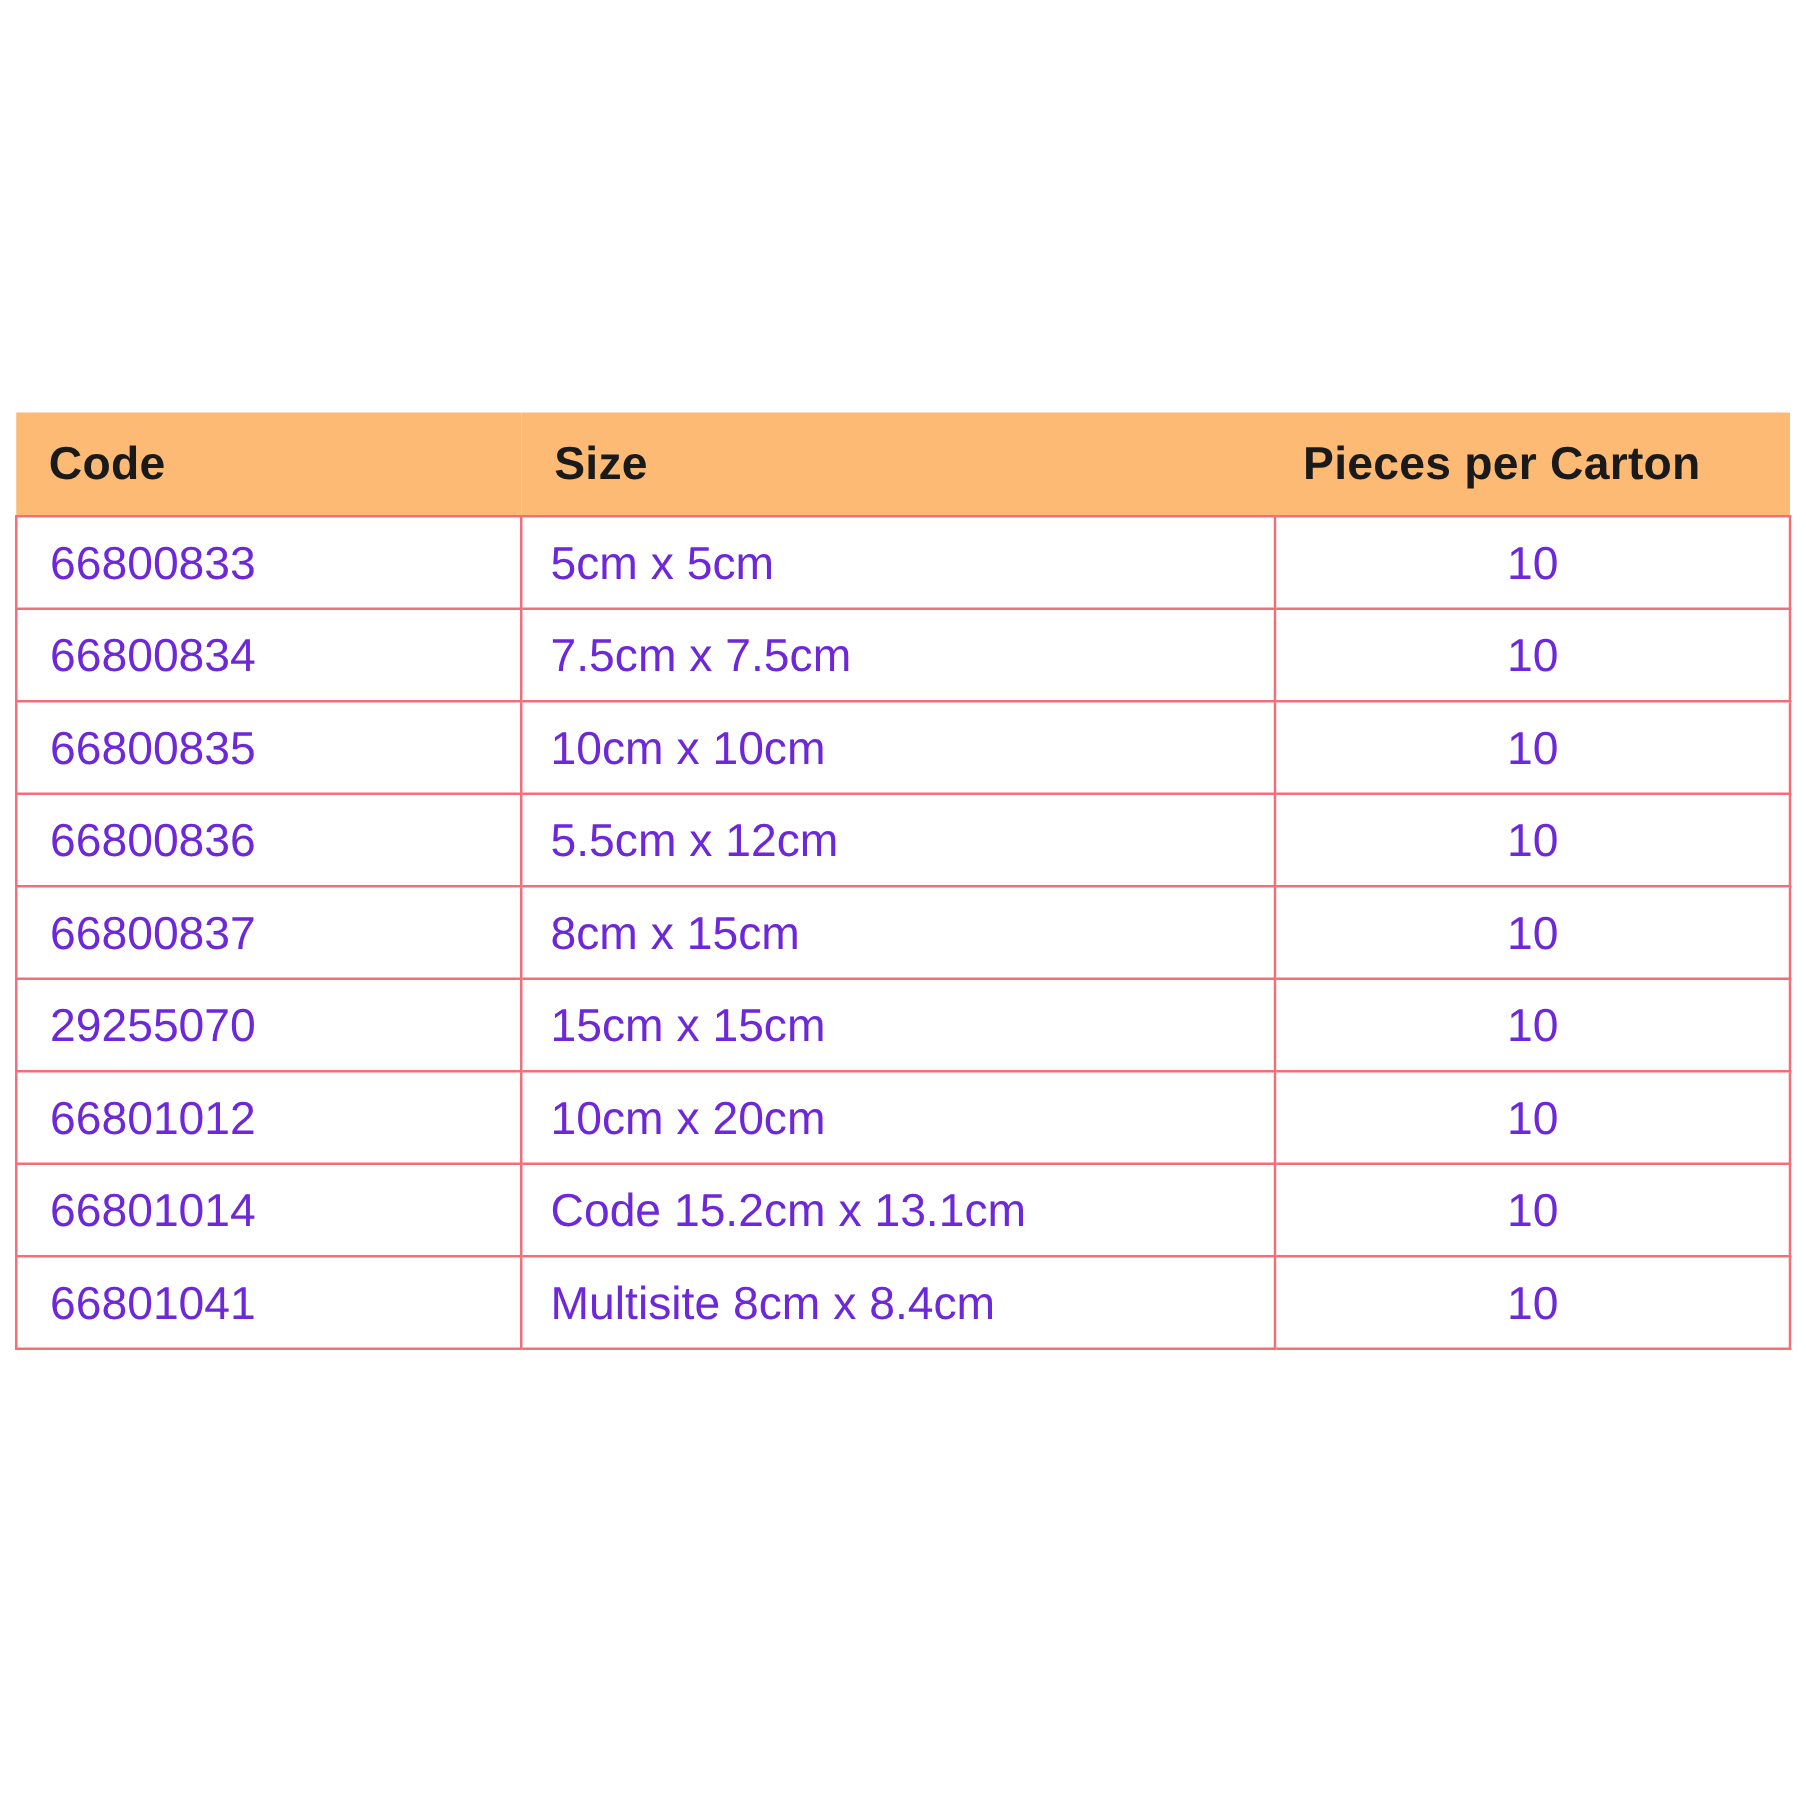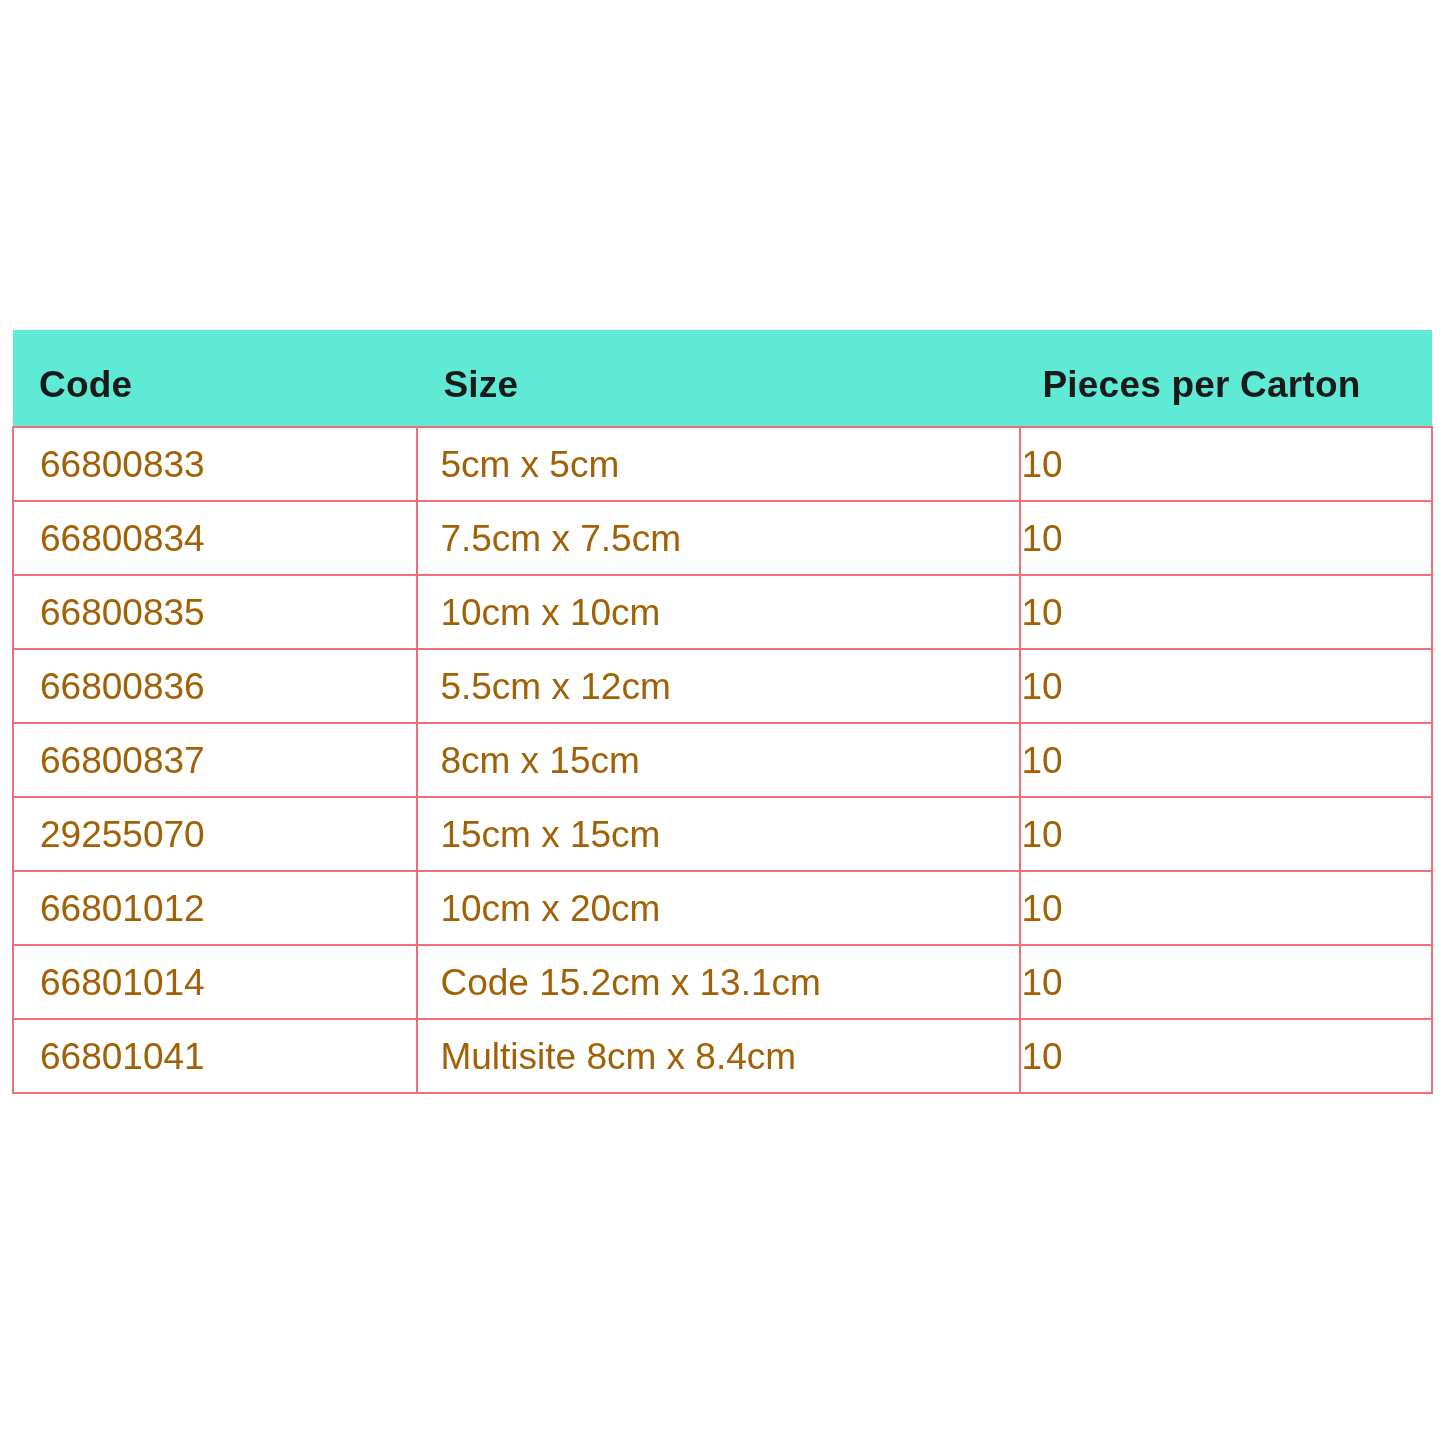--- a/index.html
+++ b/index.html
@@ -32,58 +32,58 @@
     width: 100%;
     border-collapse: collapse;
     table-layout: fixed;
   }
 
   table.product-table col.col-code { width: 28.5%; }
   table.product-table col.col-size { width: 42.5%; }
   table.product-table col.col-pieces { width: 29.0%; }
 
   table.product-table thead th {
-    background: #5eead4;
+    background: #fdba74;
     color: #1a1a1a;
     font-weight: bold;
     font-size: 37px;
     line-height: 1;
     text-align: left;
-    padding: 36px 0 23px 26px;
+    padding: 22px 0 23px 26px;
     border: none;
     letter-spacing: 0.2px;
     vertical-align: middle;
   }
 
   table.product-table thead th.th-pieces {
     padding-left: 22px;
     margin-top: 36px;
   }
 
   table.product-table tbody td {
     border: 2px solid #ef7078;
     font-size: 37px;
-    color: #a16207;
+    color: #6d28d9;
     height: 72px;
     padding: 0;
     vertical-align: middle;
     line-height: 1;
   }
 
   table.product-table tbody td.cell-code {
     padding-left: 26px;
     border-left: 2px solid #ef7078;
   }
 
   table.product-table tbody td.cell-size {
     padding-left: 22px;
   }
 
   table.product-table tbody td.cell-pieces {
-    text-align: left;
+    text-align: center;
   }
 
   
   table.product-table tbody tr:last-child td {
     border-bottom: 2px solid #ef7078;
   }
 </style>
 </head>
 <body>
 

